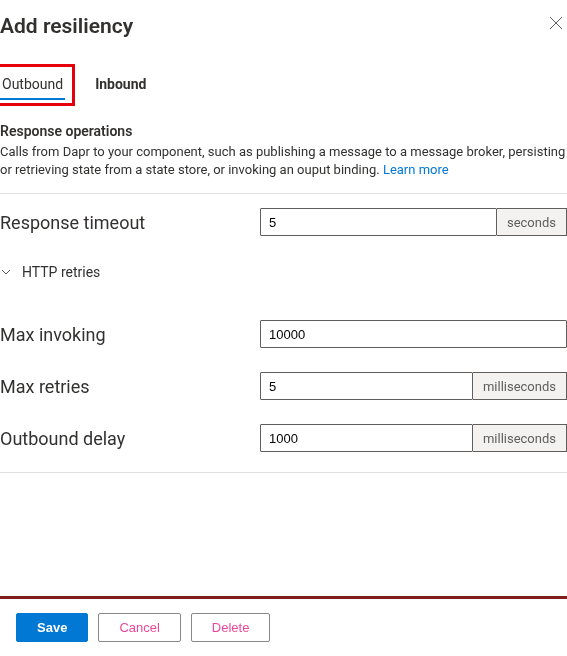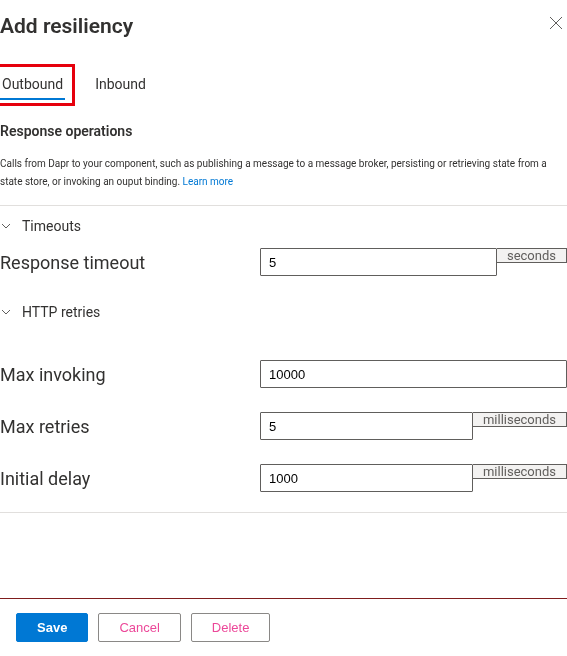--- a/index.html
+++ b/index.html
@@ -41,20 +41,21 @@
       gap: 28px;
       margin-top: 32px;
       border-bottom: 1px solid transparent;
     }
     .tab {
       font-size: 14px;
       padding: 6px 2px;
       cursor: pointer;
       color: #323130;
       position: relative;
+      font-weight: bold;
     }
     .tab.active {
       font-weight: 400;
     }
     .tab.active::after{
       content:"";
       position:absolute;
       left:0; right:0; bottom:-2px;
       height:2px;
       background:#0078d4;
@@ -64,24 +65,24 @@
       left:-10px; right:-10px; top:-6px; bottom:-8px;
       border:3px solid #e6000c;
       pointer-events:none;
     }
     .section-title {
       font-size: 14px;
       font-weight: 600;
       margin-top: 24px;
     }
     .section-desc {
-      font-size: 10px;
+      font-size: 13px;
       line-height: 18px;
       color: #323130;
-      margin-top: 16px;
+      margin-top: 4px;
     }
     .section-desc .link {
       color: #0078d4;
       text-decoration: none;
       cursor: pointer;
     }
     .rule-divider {
       border-top: 1px solid #e1dfdd;
       margin-top: 14px;
     }
@@ -122,34 +123,34 @@
       outline: none;
       border-radius: 1px;
     }
     .unit {
       border: 1px solid #605e5c;
       border-left: none;
       background: #f3f2f1;
       color: #605e5c;
       padding: 5px 10px;
       font-size: 13px;
-      height: 15px;
+      height: 28px;
       display:flex;
       align-items:center;
     }
     .spacer-lg { margin-top: 40px; }
     .bottom-divider{
       border-top:1px solid #e1dfdd;
       margin-top:20px;
     }
     .footer {
       padding: 14px 16px;
       display: flex;
       gap: 10px;
-      border-top: 1px solid #7f1d1d;
+      border-top: 3px solid #7f1d1d;
     }
     .btn {
       font-size: 13px;
       padding: 6px 20px;
       border-radius: 2px;
       cursor: pointer;
       border: 1px solid #8a8886;
       background: #fff;
       color: #ec4899;
       min-width: 72px;
@@ -186,28 +187,20 @@
     </div>
   </div>
 
   <div class="section-title">Response operations</div>
   <div class="section-desc">
     <span>Calls from Dapr to your component, such as publishing a message to a message broker, persisting or retrieving state from a state store, or invoking an ouput binding. </span><span class="link">Learn more</span>
   </div>
 
   <div class="rule-divider"></div>
 
-  <div class="collapsible-header">
-    <span class="chevron">
-      <svg width="12" height="12" viewBox="0 0 12 12">
-          <polyline points="2,4 6,8 10,4" fill="none" stroke="#605e5c" stroke-width="1"></polyline>
-        </svg>
-    </span>
-    <span>Timeouts</span>
-  </div>
 
   <div class="field-row">
     <div class="label">Response timeout</div>
     <div class="input-wrap">
       <input class="txt" type="text" value="5" style="">
       <span class="unit">seconds</span>
     </div>
   </div>
 
   <div class="collapsible-header" style="margin-top:28px;">
@@ -228,21 +221,21 @@
 
   <div class="field-row" style="margin-top:24px;">
     <div class="label">Max retries</div>
     <div class="input-wrap">
       <input class="txt" type="text" value="5" style="">
       <span class="unit">milliseconds</span>
     </div>
   </div>
 
   <div class="field-row" style="margin-top:24px;">
-    <div class="label">Initial delay</div>
+    <div class="label">Outbound delay</div>
     <div class="input-wrap">
       <input class="txt" type="text" value="1000" style="">
       <span class="unit">milliseconds</span>
     </div>
   </div>
 
   <div class="bottom-divider"></div>
 </div>
 
 <div class="footer">

